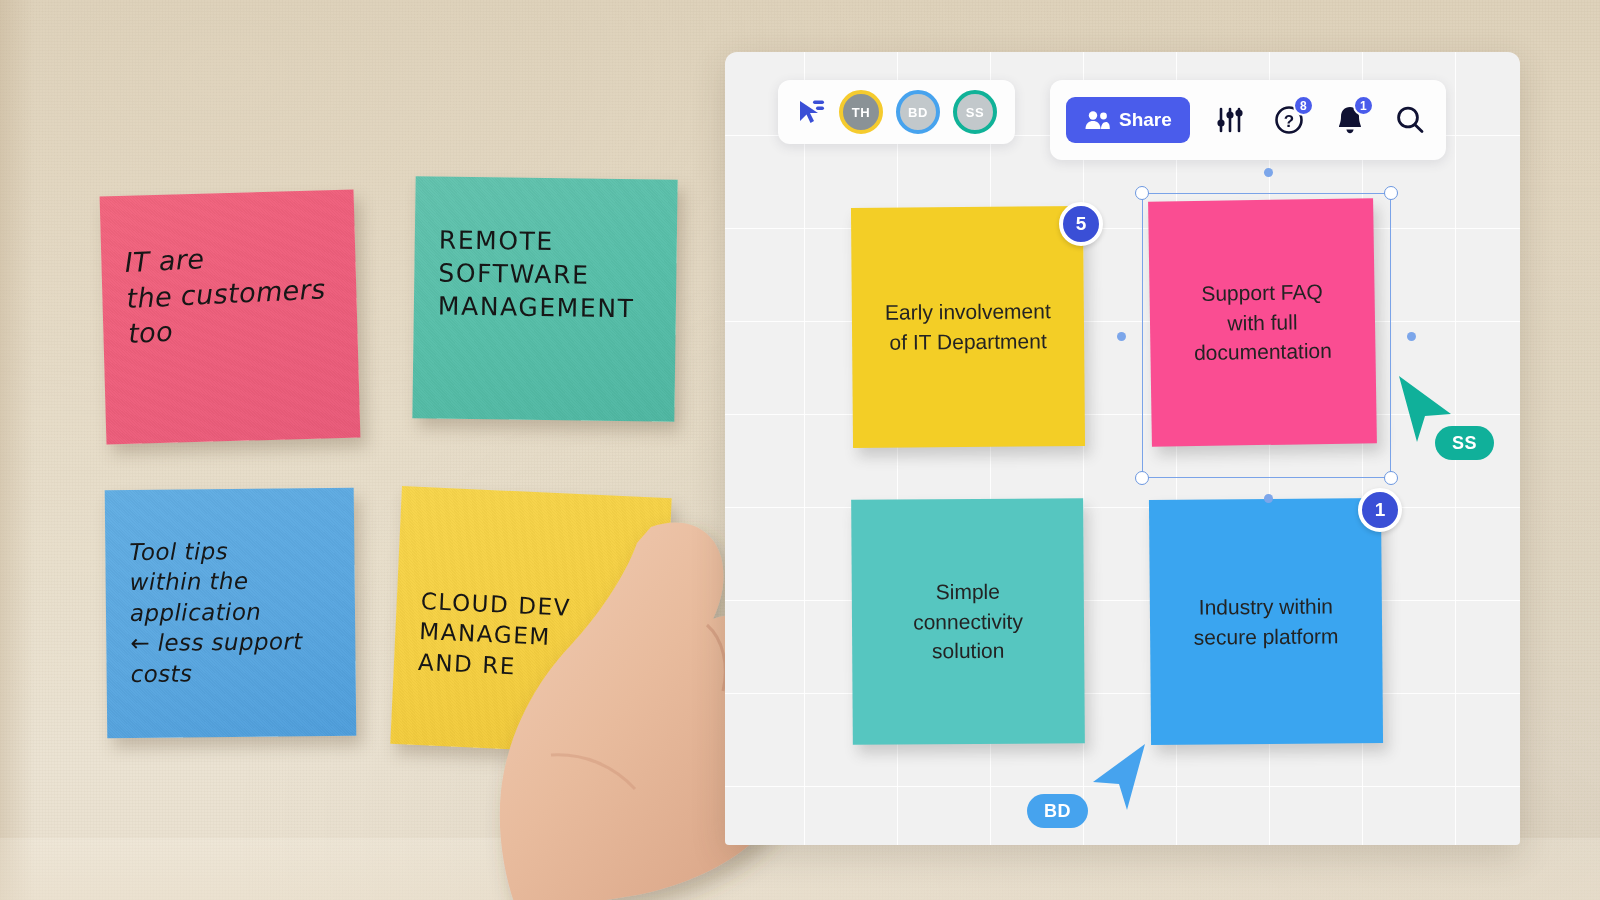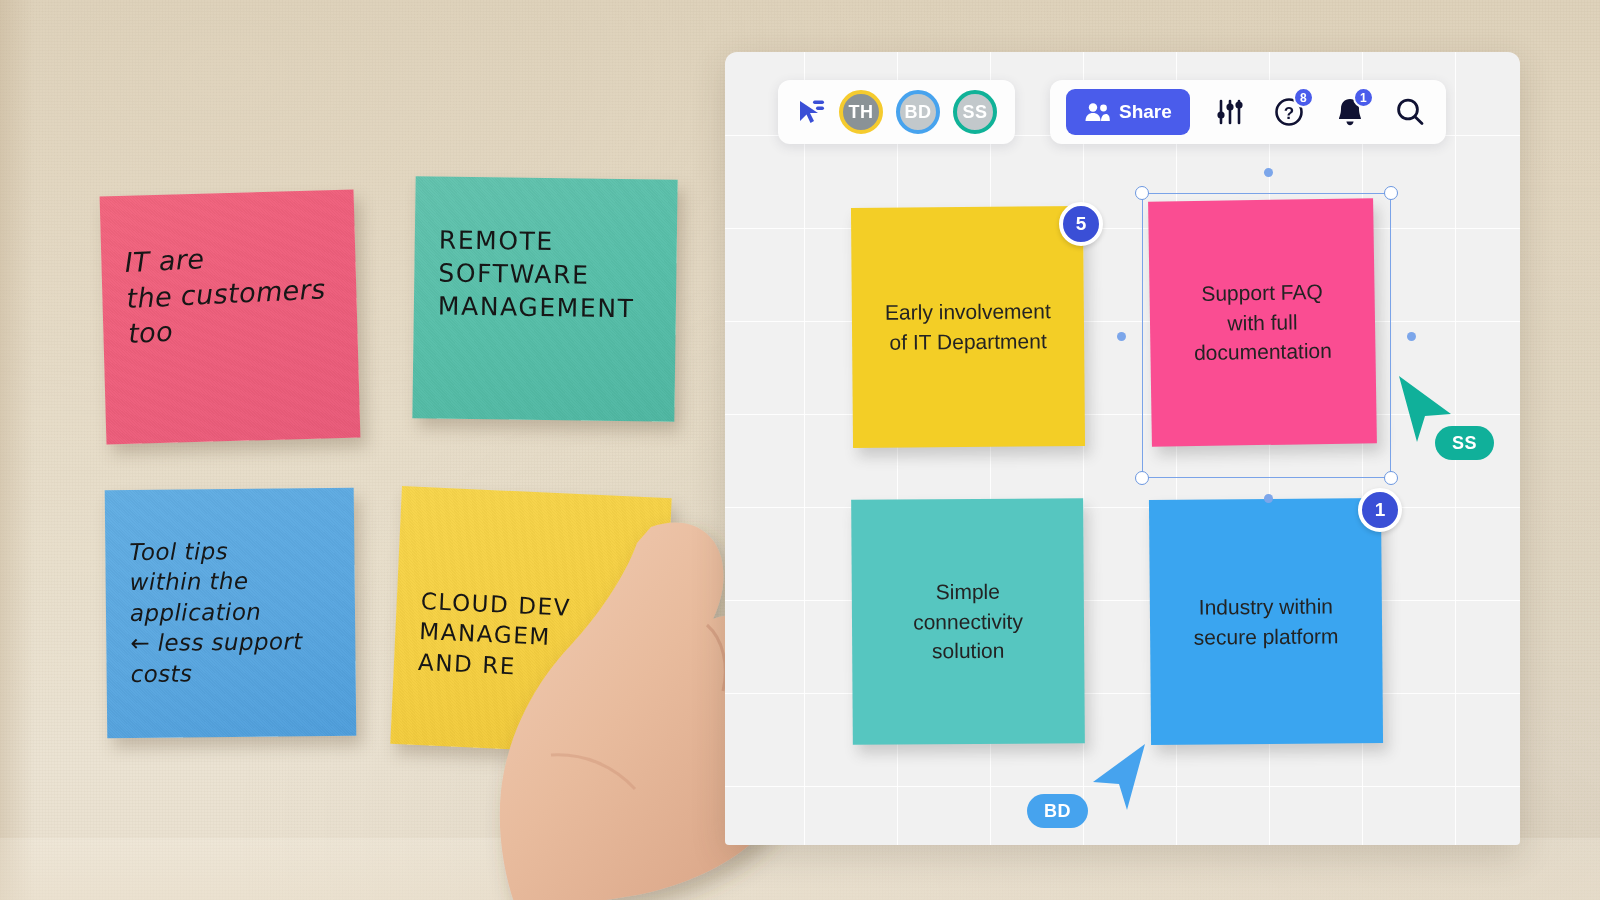--- a/index.html
+++ b/index.html
@@ -105,27 +105,27 @@
 
   
   .toolbar{
     position:absolute;
     background:#fdfdfd;
     border-radius:12px;
     box-shadow:0 3px 12px rgba(60,60,80,.12);
     display:flex;align-items:center;
   }
   .tb-left{left:53px;top:28px;height:64px;padding:0 18px;gap:13px;}
-  .tb-right{left:325px;top:28px;height:64px;padding:0 16px;gap:20px;}
+  .tb-right{left:325px;top:28px;height:64px;padding:8px 16px;gap:20px;}
 
   .cursor-tool{width:30px;height:30px;display:flex;align-items:center;justify-content:center;cursor:pointer;}
   .avatar{
     width:44px;height:44px;border-radius:50%;
     display:flex;align-items:center;justify-content:center;
-    font-size:18px;font-weight:bold;color:#fff;letter-spacing:.6px;
+    font-size:13px;font-weight:bold;color:#fff;letter-spacing:.6px;
     box-sizing:border-box;cursor:pointer;
   }
   .av-th{background:#8a9296;border:4px solid #f5cb2e;}
   .av-bd{background:#c2c8cb;border:4px solid #47a3ee;}
   .av-ss{background:#c2c8cb;border:4px solid #10b298;}
 
   .share-btn{
     background:#4a5ceb;color:#fff;border:none;border-radius:9px;
     height:46px;padding:0 18px;display:flex;align-items:center;gap:9px;
     font-size:19px;font-weight:bold;cursor:pointer;

